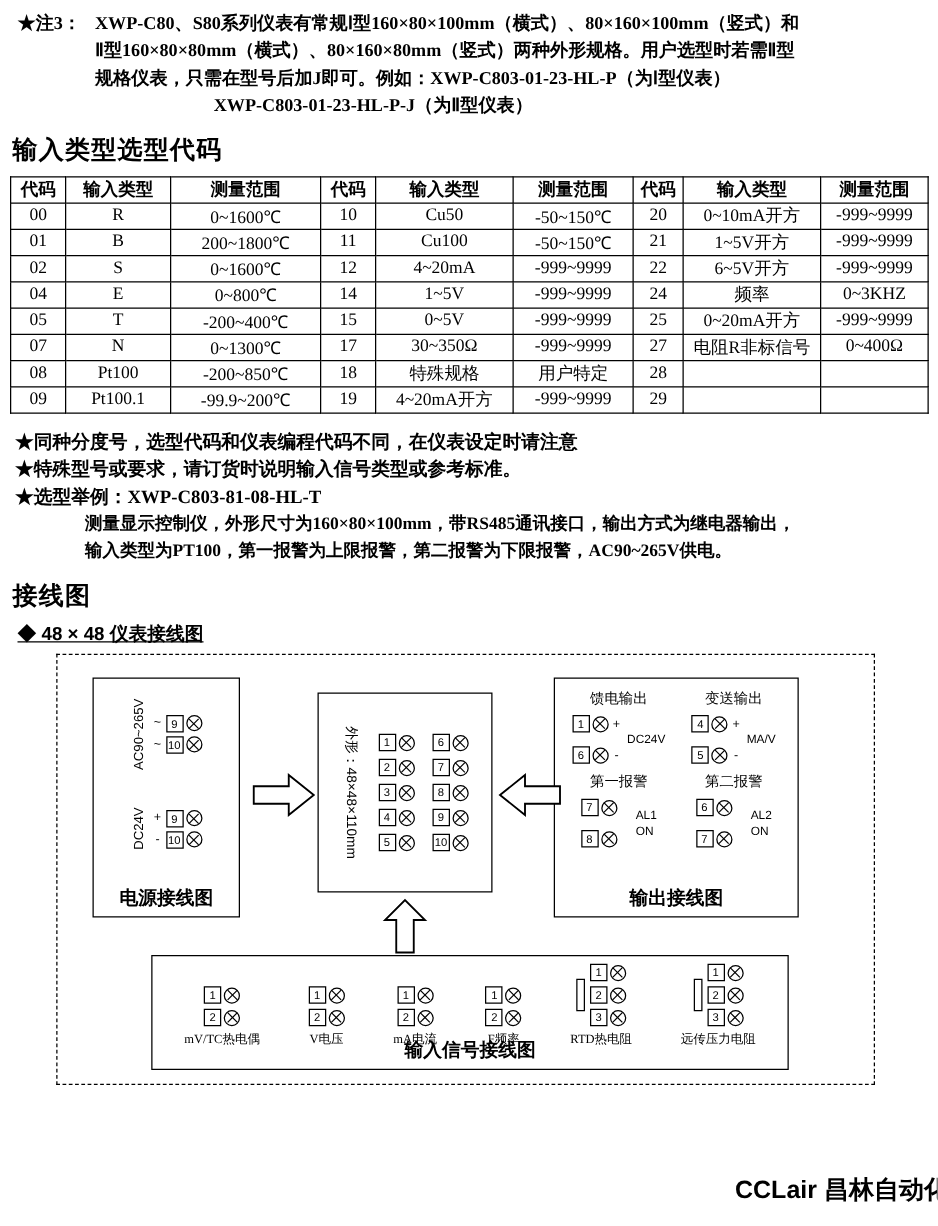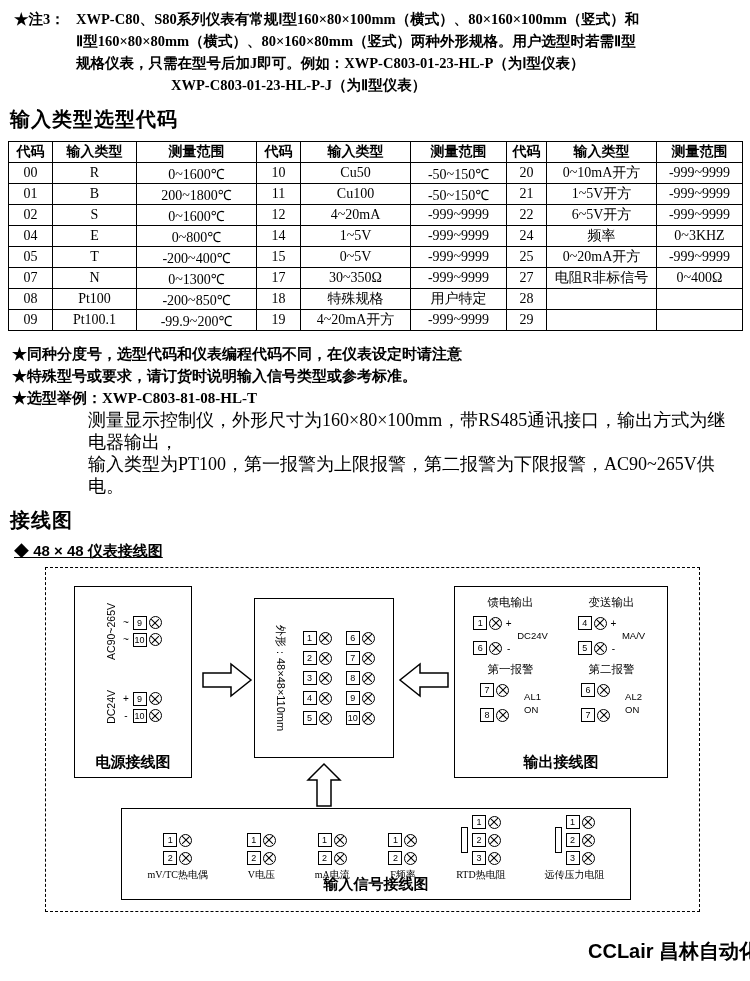--- a/index.html
+++ b/index.html
@@ -13,36 +13,36 @@
   .note3-label { position:absolute; left:14px; top:8px; font-weight:bold; }
   .note3-lines > div:last-child { padding-left:95px; }
   
   .sec-title { font-family:"Liberation Sans", sans-serif; font-weight:bold; font-size:20px; margin:10px 0 8px 10px; letter-spacing:1px; }
   
   table.code-table { border-collapse:collapse; table-layout:fixed; width:734px; margin-left:8px; font-size:14px; }
   .code-table th, .code-table td { border:1px solid #000; text-align:center; height:21px; padding:0 2px; overflow:hidden; white-space:nowrap; }
   .code-table th { font-weight:bold; font-size:14px; }
   
   .notes { margin:12px 12px 0 12px; font-size:15px; font-weight:bold; line-height:22px; }
-  .example-desc { margin:0 12px 0 88px; font-size:18px; line-height:22px; }
+  .example-desc { margin:0 12px 0 68px; font-size:14px; line-height:22px;font-weight:bold; }
   .sub-title { font-family:"Liberation Sans", sans-serif; font-weight:bold; font-size:15px; margin:2px 0 4px 14px;text-decoration:underline; }
   
   .diagram { position:relative; margin:6px 0 0 45px; width:655px; height:345px; border:1.5px dashed #000; background:#fff; }
   .box { position:absolute; border:1px solid #000; background:#fff; }
   .box-label { position:absolute; bottom:5px; left:0; width:100%; text-align:center; font-size:15px; font-weight:bold; }
   .power-box { left:28px; top:18px; width:118px; height:192px; }
   .power-groups { padding-top:6px; }
   .pgroup { display:flex; align-items:center; justify-content:center; gap:5px; height:76px; }
   .vtext { writing-mode:vertical-rl; text-orientation:sideways; transform:rotate(180deg); font-size:10.5px; font-family:"Liberation Sans", sans-serif; }
   .prow { display:flex; align-items:center; gap:2px; margin:3px 0; }
   .mark { font-size:10px; width:9px; text-align:center; font-family:"Liberation Sans", sans-serif; }
   .center-box { left:208px; top:30px; width:140px; height:160px; display:flex; align-items:center; justify-content:space-evenly; padding:4px; }
   .center-box .vlabel { writing-mode:vertical-rl; text-orientation:sideways; font-size:11px; font-family:"Liberation Sans", sans-serif; white-space:nowrap; }
   .tcol { display:flex; flex-direction:column; gap:6px; }
-  .output-box { left:408px; top:18px; width:214px; height:192px; }
+  .output-box { left:397px; top:18px; width:196px; height:192px; }
   .out-groups { display:grid; grid-template-columns:1fr 1fr; gap:4px 6px; padding:8px 8px 0 8px; }
   .ogroup { text-align:center; }
   .otitle { font-size:11.5px; margin-bottom:3px; }
   .orow { display:flex; align-items:center; justify-content:center; gap:4px; }
   .ocol { display:flex; flex-direction:column; gap:5px; }
   .oside { font-size:9.5px; font-family:"Liberation Sans", sans-serif; text-align:left; line-height:11px; }
   .oon { margin-top:2px; }
   .input-box { left:75px; top:240px; width:510px; height:92px; }
   .in-groups { display:flex; justify-content:space-around; align-items:flex-end; padding:6px 6px 0 6px; }
   .igroup { text-align:center; }

